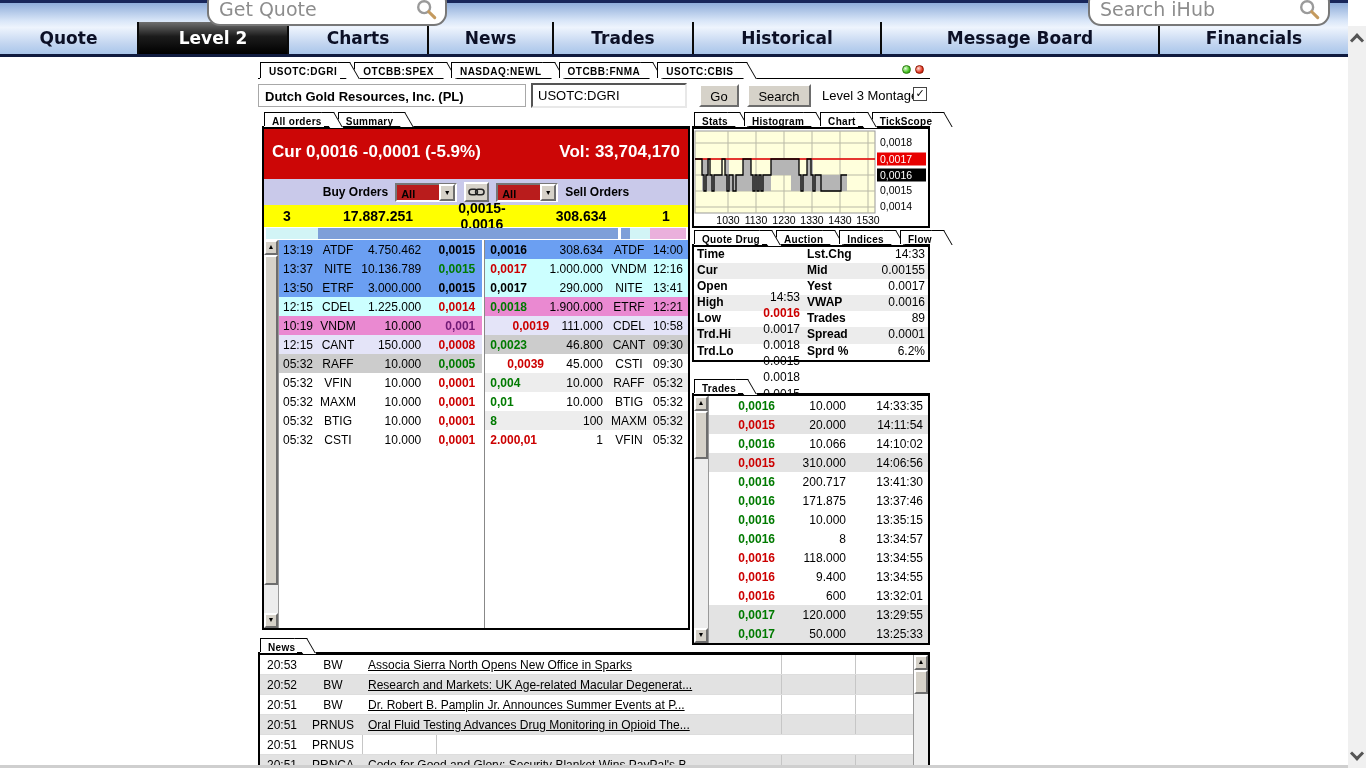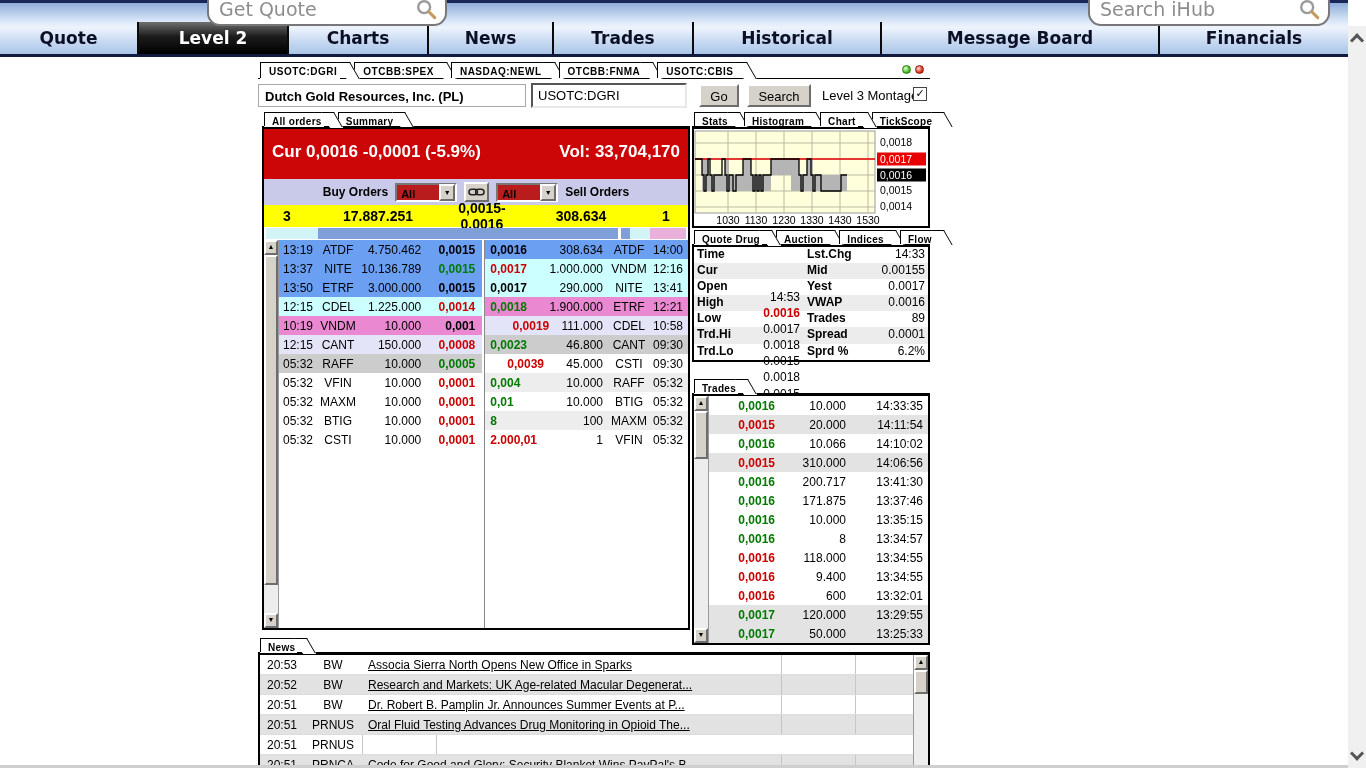--- a/index.html
+++ b/index.html
@@ -281,21 +281,21 @@
               <span class="bid-time">12:15</span>
               <span class="bid-mm">CDEL</span>
               <span class="bid-size">1.225.000</span>
               <span class="bid-px" style="color: rgb(204, 0, 0); font-weight: bold;">0,0014</span>
             </div>
 
             <div class="brow" style="background: rgb(234, 137, 209);">
               <span class="bid-time">10:19</span>
               <span class="bid-mm">VNDM</span>
               <span class="bid-size">10.000</span>
-              <span class="bid-px" style="color: #000000; font-weight: bold;">0,001</span>
+              <span class="bid-px" style="color: #701a75; font-weight: bold;">0,001</span>
             </div>
 
             <div class="brow" style="background: rgb(228, 228, 248);">
               <span class="bid-time">12:15</span>
               <span class="bid-mm">CANT</span>
               <span class="bid-size">150.000</span>
               <span class="bid-px" style="color: rgb(204, 0, 0); font-weight: bold;">0,0008</span>
             </div>
 
             <div class="brow" style="background: rgb(204, 204, 204);">

